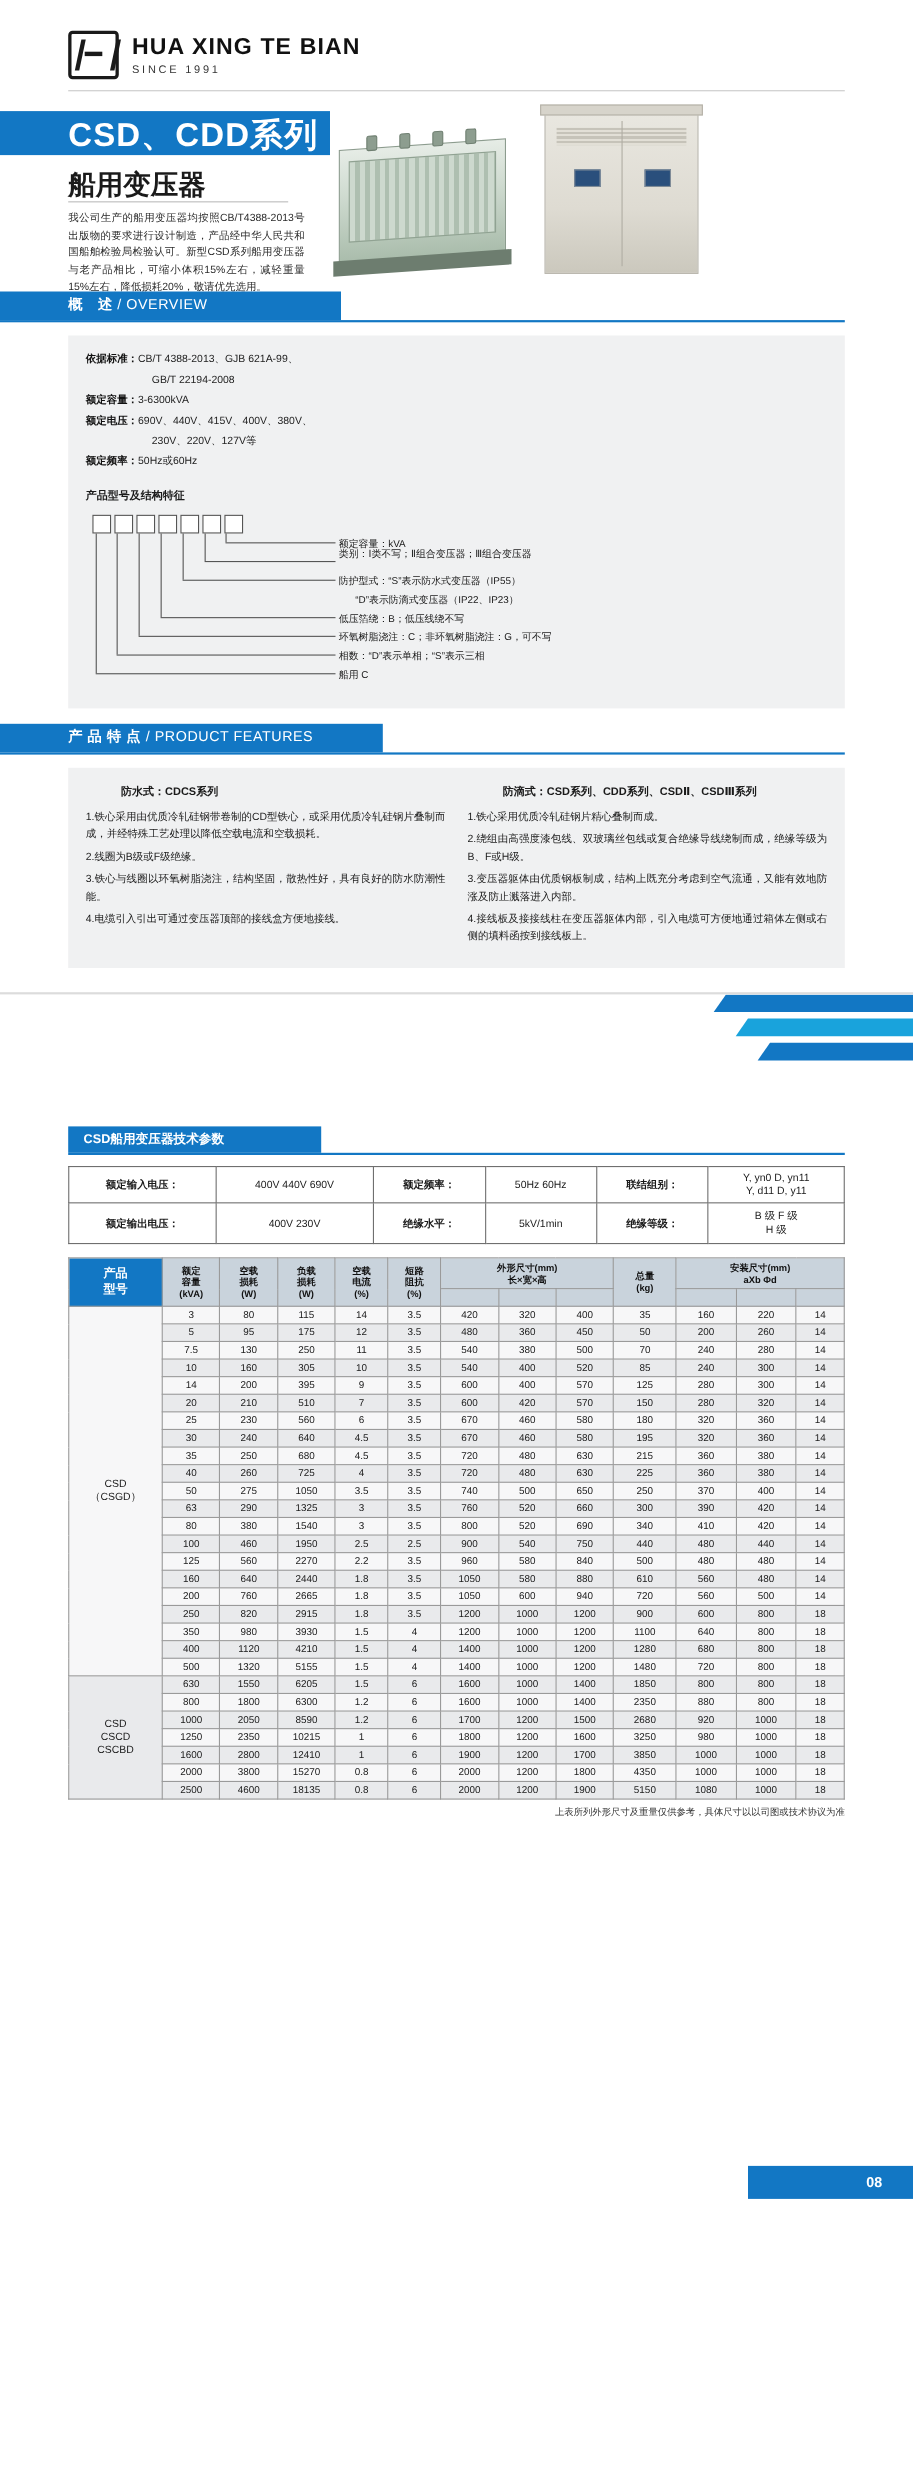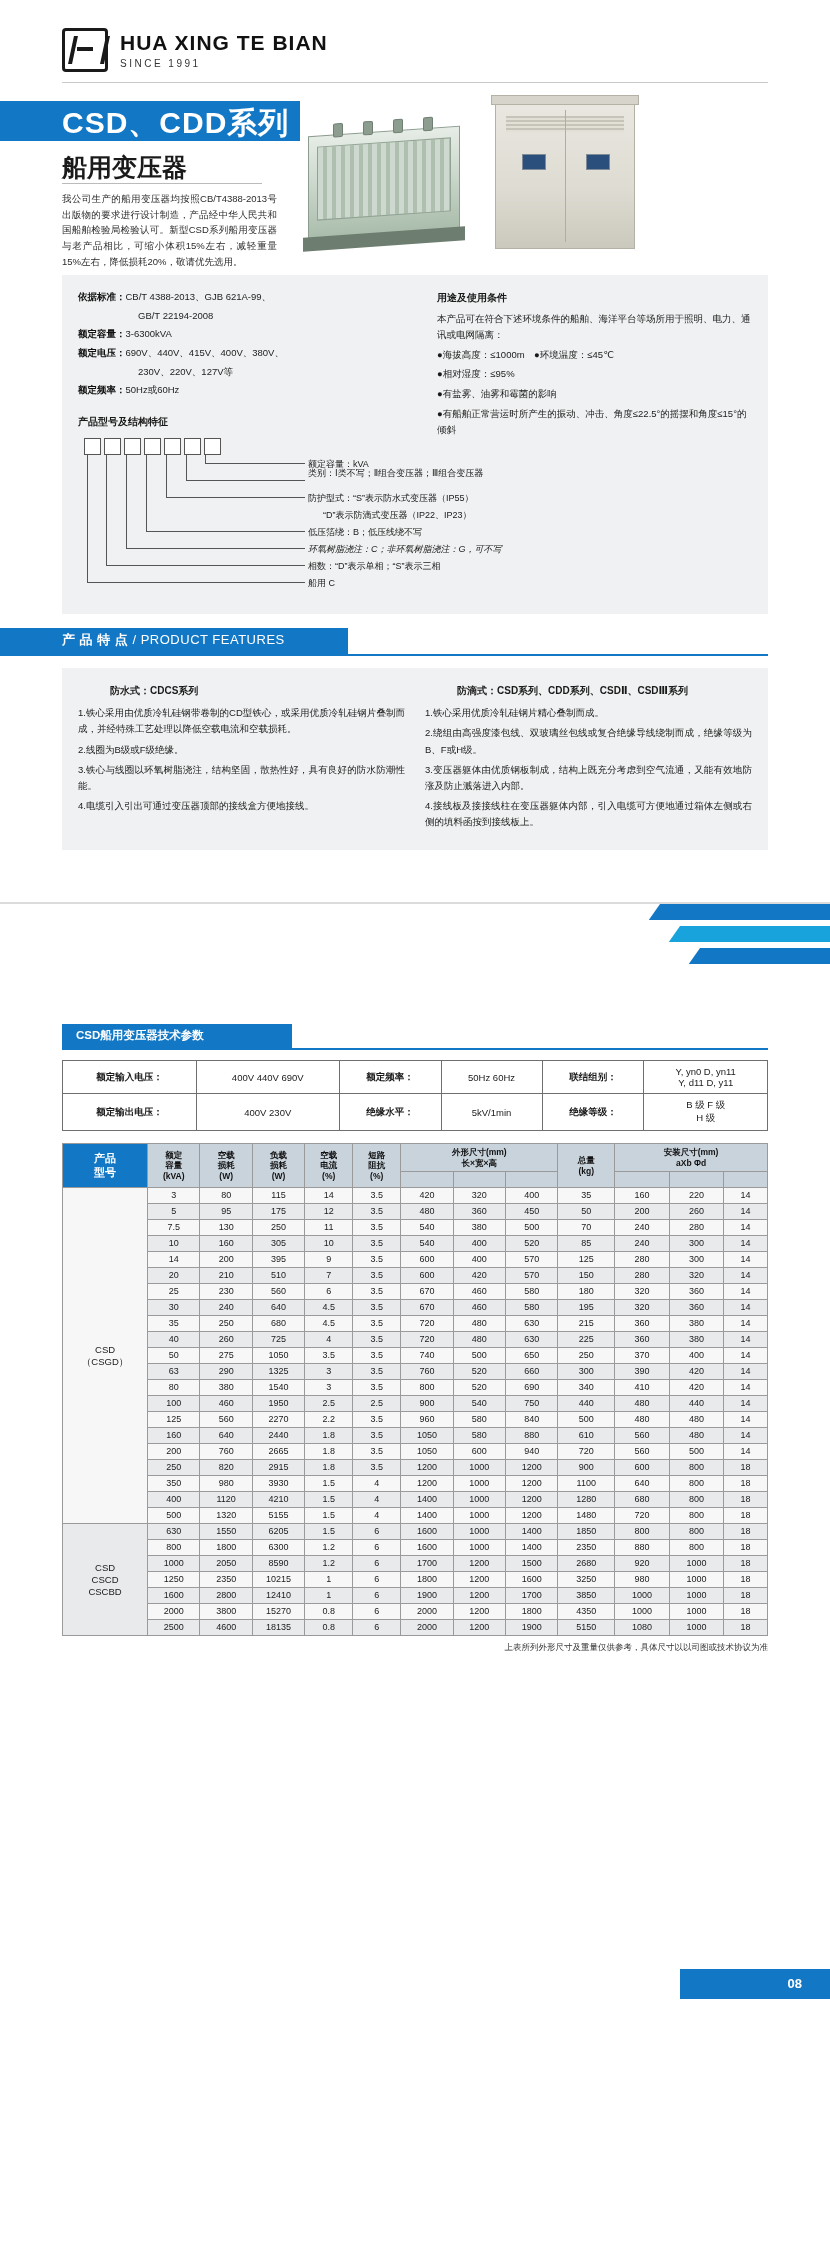--- a/index.html
+++ b/index.html
@@ -333,20 +333,28 @@
       <div class="cabinet">
         <div class="top"></div>
         <div class="vent"></div>
         <div class="split"></div>
         <div class="meter" style="left:26px"></div>
         <div class="meter" style="left:90px"></div>
       </div>
     </div>
   </div>
 
+  <div class="sec-head">
+    <div class="bar" style="width:310px"></div>
+    <div class="bar-rule"></div>
+    <div class="txt">
+      <span>概　述</span>
+      <span class="en">/ OVERVIEW</span>
+    </div>
+  </div>
 
   <div class="ov-wrap">
     <div class="ov-left">
       <div class="ov-row">
         <span class="k">依据标准：</span>
         <span class="v">CB/T 4388-2013、GJB 621A-99、</span>
       </div>
       <div class="ov-row" style="padding-left:60px">
         <span class="v">GB/T 22194-2008</span>
       </div>
@@ -391,41 +399,33 @@
           <div class="leader-h" style="left:88px; top:59px; width:139px;"></div>
           <div class="leg" style="left:230px; top:53px;">防护型式：“S”表示防水式变压器（IP55）</div>
           <div class="leg" style="left:245px; top:70px;">“D”表示防滴式变压器（IP22、IP23）</div>
 
           <div class="leader" style="left:68px; top:17px; height:76px;"></div>
           <div class="leader-h" style="left:68px; top:93px; width:159px;"></div>
           <div class="leg" style="left:230px; top:87px;">低压箔绕：B；低压线绕不写</div>
 
           <div class="leader" style="left:48px; top:17px; height:93px;"></div>
           <div class="leader-h" style="left:48px; top:110px; width:179px;"></div>
-          <div class="leg" style="left:230px; top:104px;font-style:italic;">环氧树脂浇注：C；非环氧树脂浇注：G，可不写</div>
+          <div class="leg" style="left:230px; top:104px;">环氧树脂浇注：C；非环氧树脂浇注：G，可不写</div>
 
           <div class="leader" style="left:28px; top:17px; height:110px;"></div>
           <div class="leader-h" style="left:28px; top:127px; width:199px;"></div>
           <div class="leg" style="left:230px; top:121px;">相数：“D”表示单相；“S”表示三相</div>
 
           <div class="leader" style="left:9px; top:17px; height:127px;"></div>
           <div class="leader-h" style="left:9px; top:144px; width:218px;"></div>
           <div class="leg" style="left:230px; top:138px;">船用 C</div>
         </div>
       </div>
     </div>
 
-    <div class="ov-right">
-      <div class="ov-title">用途及使用条件</div>
-      <p>本产品可在符合下述环境条件的船舶、海洋平台等场所用于照明、电力、通讯或电网隔离：</p>
-      <p>●海拔高度：≤1000m　●环境温度：≤45℃</p>
-      <p>●相对湿度：≤95%</p>
-      <p>●有盐雾、油雾和霉菌的影响</p>
-      <p>●有船舶正常营运时所产生的振动、冲击、角度≤22.5°的摇摆和角度≤15°的倾斜</p>
-    </div>
   </div>
 
   <div class="sec-head" style="margin-top:14px;">
     <div class="bar" style="width:348px"></div>
     <div class="bar-rule"></div>
     <div class="txt">
       <span>产 品 特 点</span>
       <span class="en">/ PRODUCT FEATURES</span>
     </div>
   </div>

